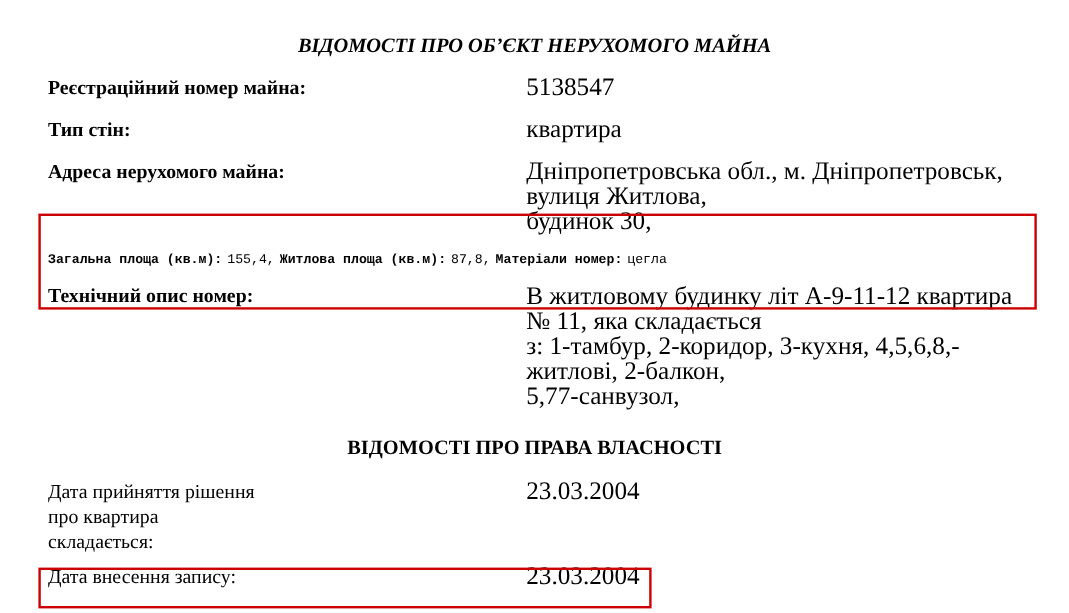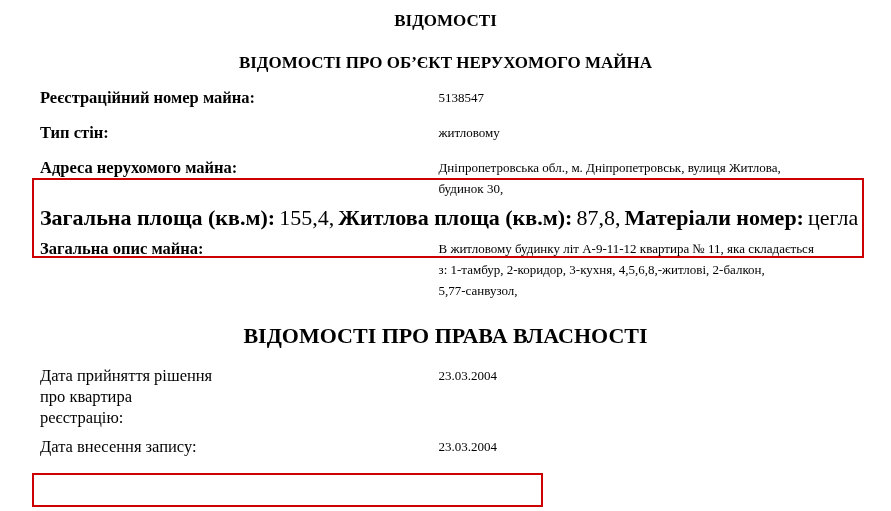--- a/index.html
+++ b/index.html
@@ -25,46 +25,47 @@
     font-weight: bold;
     font-size: 17px;
     line-height: 25px;
     padding-top: 8px;
   }
   .section-heading {
     text-align: center;
     font-weight: bold;
     font-size: 17px;
     margin-top: 20px;
+    font-style: italic;
   }
   .section-heading-2 {
     text-align: center;
     font-weight: bold;
-    font-size: 22px;
+    font-size: 17px;
     margin-top: 22px;
     margin-bottom: 8px;
   }
   table.rows {
     border-collapse: collapse;
     width: 877px;
     table-layout: fixed;
     padding-left: 20px;
   }
   table.rows td {
     vertical-align: top;
     padding: 0;
   }
   .lbl {
     width: 235px;
     padding-left: 40px !important;
     font-size: 16.5px;
     line-height: 21px;
   }
   .val {
-    font-size: 13px;
+    font-size: 21px;
     line-height: 21px;
     padding-right: 30px !important;
   }
   .bold { font-weight: bold; }
   .row-sp { height: 14px; }
   .row-sp-sm { height: 8px; }
   .hl-box {
     position: absolute;
     border: 2px solid #cc0000;
     box-sizing: border-box;
@@ -78,50 +79,50 @@
   }
   #hl-name {
     left: 32px;
     top: 473px;
     width: 511px;
     height: 34px;
   }
   .addr-line2 { display: block; }
   .tech-line { display: block; }
   .area-line {
-    font-size: 22px;
+    font-size: 11px;
     line-height: 21px;
+    font-family: Liberation Mono, monospace;
   }
 </style>
 </head>
 <body>
 
 <div class="page">
 
   <div class="title-block">
-    <div>ВІДОМОСТІ</div>
   </div>
 
   <div class="section-heading">ВІДОМОСТІ ПРО ОБ’ЄКТ НЕРУХОМОГО МАЙНА</div>
 
   <table class="rows">
     <tbody>
         <tr class="row-sp">
           <td colspan="2"></td>
         </tr>
     <tr>
       <td class="lbl bold">Реєстраційний номер майна:</td>
       <td class="val">5138547</td>
     </tr>
     <tr class="row-sp">
           <td colspan="2"></td>
         </tr>
     <tr>
       <td class="lbl bold">Тип стін:</td>
-      <td class="val">житловому</td>
+      <td class="val">квартира</td>
     </tr>
     <tr class="row-sp">
           <td colspan="2"></td>
         </tr>
     <tr>
       <td class="lbl bold">
         <span>Адреса нерухомого майна:</span>
       </td>
       <td class="val">
         <span class="addr-line2">Дніпропетровська обл., м. Дніпропетровськ, вулиця Житлова,</span>
@@ -138,42 +139,42 @@
         <span class="area-line bold">Житлова площа (кв.м):</span>
         <span class="area-line">87,8,</span>
         <span class="area-line bold">Матеріали номер:</span>
         <span class="area-line">цегла</span>
       </td>
     </tr>
     <tr class="row-sp-sm">
           <td colspan="2"></td>
         </tr>
     <tr>
-      <td class="lbl bold">Загальна опис майна:</td>
+      <td class="lbl bold">Технічний опис номер:</td>
       <td class="val">
         <span class="tech-line">В житловому будинку літ А-9-11-12 квартира № 11, яка складається</span>
         <span class="tech-line">з: 1-тамбур, 2-коридор, 3-кухня, 4,5,6,8,-житлові, 2-балкон,</span>
         <span class="tech-line">5,77-санвузол,</span>
       </td>
     </tr>
   </tbody>
     </table>
 
   <div class="section-heading-2">ВІДОМОСТІ ПРО ПРАВА ВЛАСНОСТІ</div>
 
   <table class="rows">
     <tbody>
         <tr class="row-sp-sm">
           <td colspan="2"></td>
         </tr>
     <tr>
       <td class="lbl">
         <span class="tech-line">Дата прийняття рішення</span>
         <span class="tech-line">про квартира</span>
-        <span class="tech-line">реєстрацію:</span>
+        <span class="tech-line">складається:</span>
       </td>
       <td class="val">23.03.2004</td>
     </tr>
     <tr class="row-sp-sm">
           <td colspan="2"></td>
         </tr>
     <tr>
       <td class="lbl">Дата внесення запису:</td>
       <td class="val">23.03.2004</td>
     </tr>

